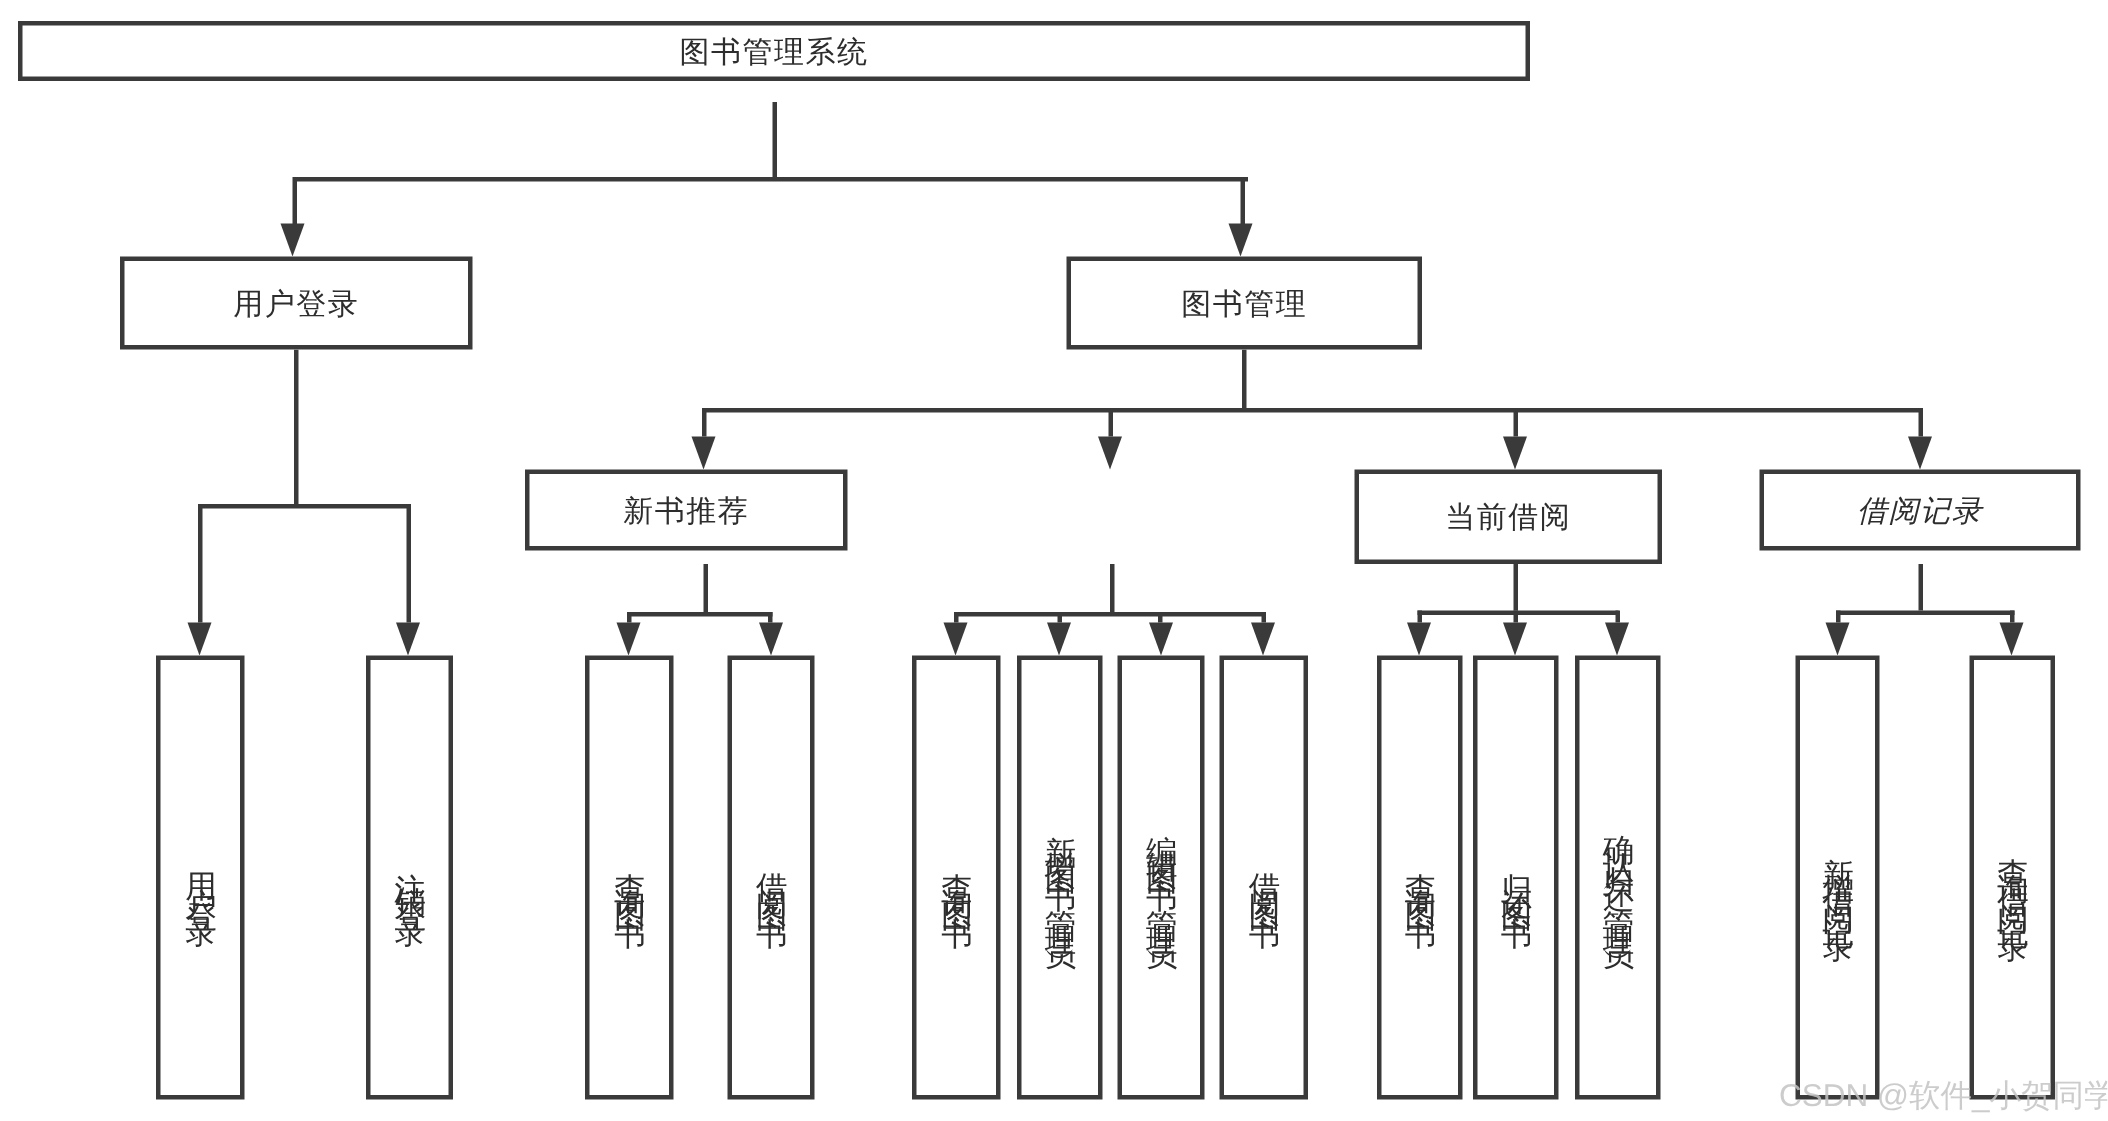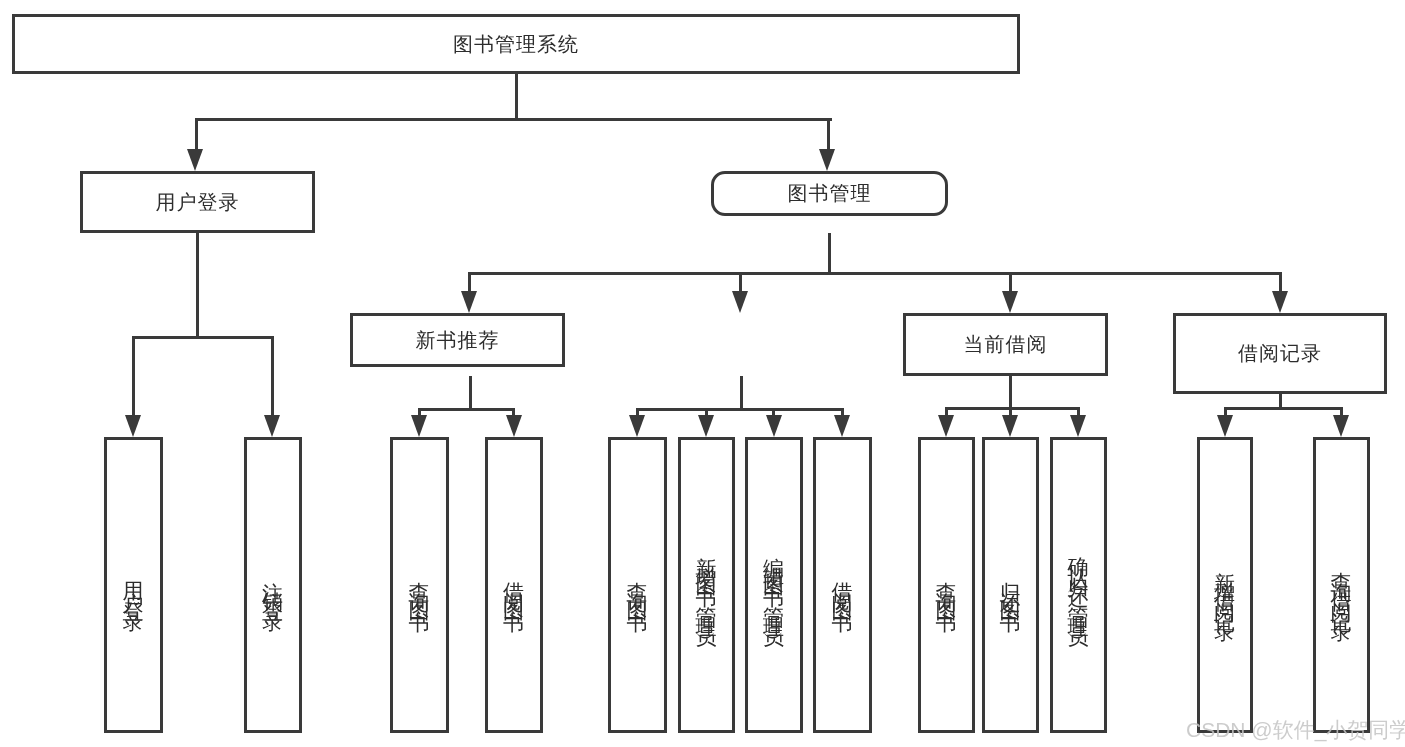--- a/index.html
+++ b/index.html
@@ -14,35 +14,35 @@
   .arw{position:absolute;width:0;height:0;border-left:8px solid transparent;
        border-right:8px solid transparent;border-top:22px solid #3a3a3a;z-index:1;}
   .watermark{position:absolute;left:1186px;top:716px;font-size:21px;color:#c4c4c4;
              opacity:.85;white-space:nowrap;z-index:5;letter-spacing:0;}
 </style>
 </head>
 <body>
 
 <div class="canvas">
 
-  <div class="node" style="left:12px;top:14px;width:1008px;height:60px;">
+  <div class="node" style="left:12px;top:14px;width:1008px;height:40px;">
     <span>图书管理系统</span>
   </div>
 
   <div class="v" style="left:515px;top:68px;height:50px;"></div>
   <div class="h" style="left:196px;top:118px;width:636px;"></div>
   <div class="v" style="left:195px;top:118px;height:32px;"></div>
   <div class="arw" style="left:187px;top:149px;"></div>
   <div class="v" style="left:827px;top:118px;height:32px;"></div>
   <div class="arw" style="left:819px;top:149px;"></div>
 
   <div class="node" style="left:80px;top:171px;width:235px;height:62px;">
     <span>用户登录</span>
   </div>
-  <div class="node" style="left:711px;top:171px;width:237px;height:45px;border-radius:14px;">
+  <div class="node" style="left:711px;top:171px;width:237px;height:62px;">
     <span>图书管理</span>
   </div>
 
   <div class="v" style="left:196px;top:233px;height:103px;"></div>
   <div class="h" style="left:132px;top:336px;width:142px;"></div>
   <div class="v" style="left:132px;top:336px;height:79px;"></div>
   <div class="arw" style="left:125px;top:415px;"></div>
   <div class="v" style="left:271px;top:336px;height:79px;"></div>
   <div class="arw" style="left:264px;top:415px;"></div>
 
@@ -56,21 +56,21 @@
   <div class="arw" style="left:1002px;top:291px;"></div>
   <div class="v" style="left:1279px;top:272px;height:19px;"></div>
   <div class="arw" style="left:1272px;top:291px;"></div>
 
   <div class="node" style="left:350px;top:313px;width:215px;height:54px;">
     <span>新书推荐</span>
   </div>
   <div class="node" style="left:903px;top:313px;width:205px;height:63px;">
     <span>当前借阅</span>
   </div>
-  <div class="node" style="left:1173px;top:313px;width:214px;height:81px;">
+  <div class="node" style="left:1173px;top:313px;width:214px;height:54px;font-style:italic;">
     <span>借阅记录</span>
   </div>
 
   <div class="v" style="left:469px;top:376px;height:32px;"></div>
   <div class="h" style="left:418px;top:408px;width:97px;"></div>
   <div class="v" style="left:418px;top:408px;height:7px;"></div>
   <div class="arw" style="left:411px;top:415px;"></div>
   <div class="v" style="left:512px;top:408px;height:7px;"></div>
   <div class="arw" style="left:506px;top:415px;"></div>
 

